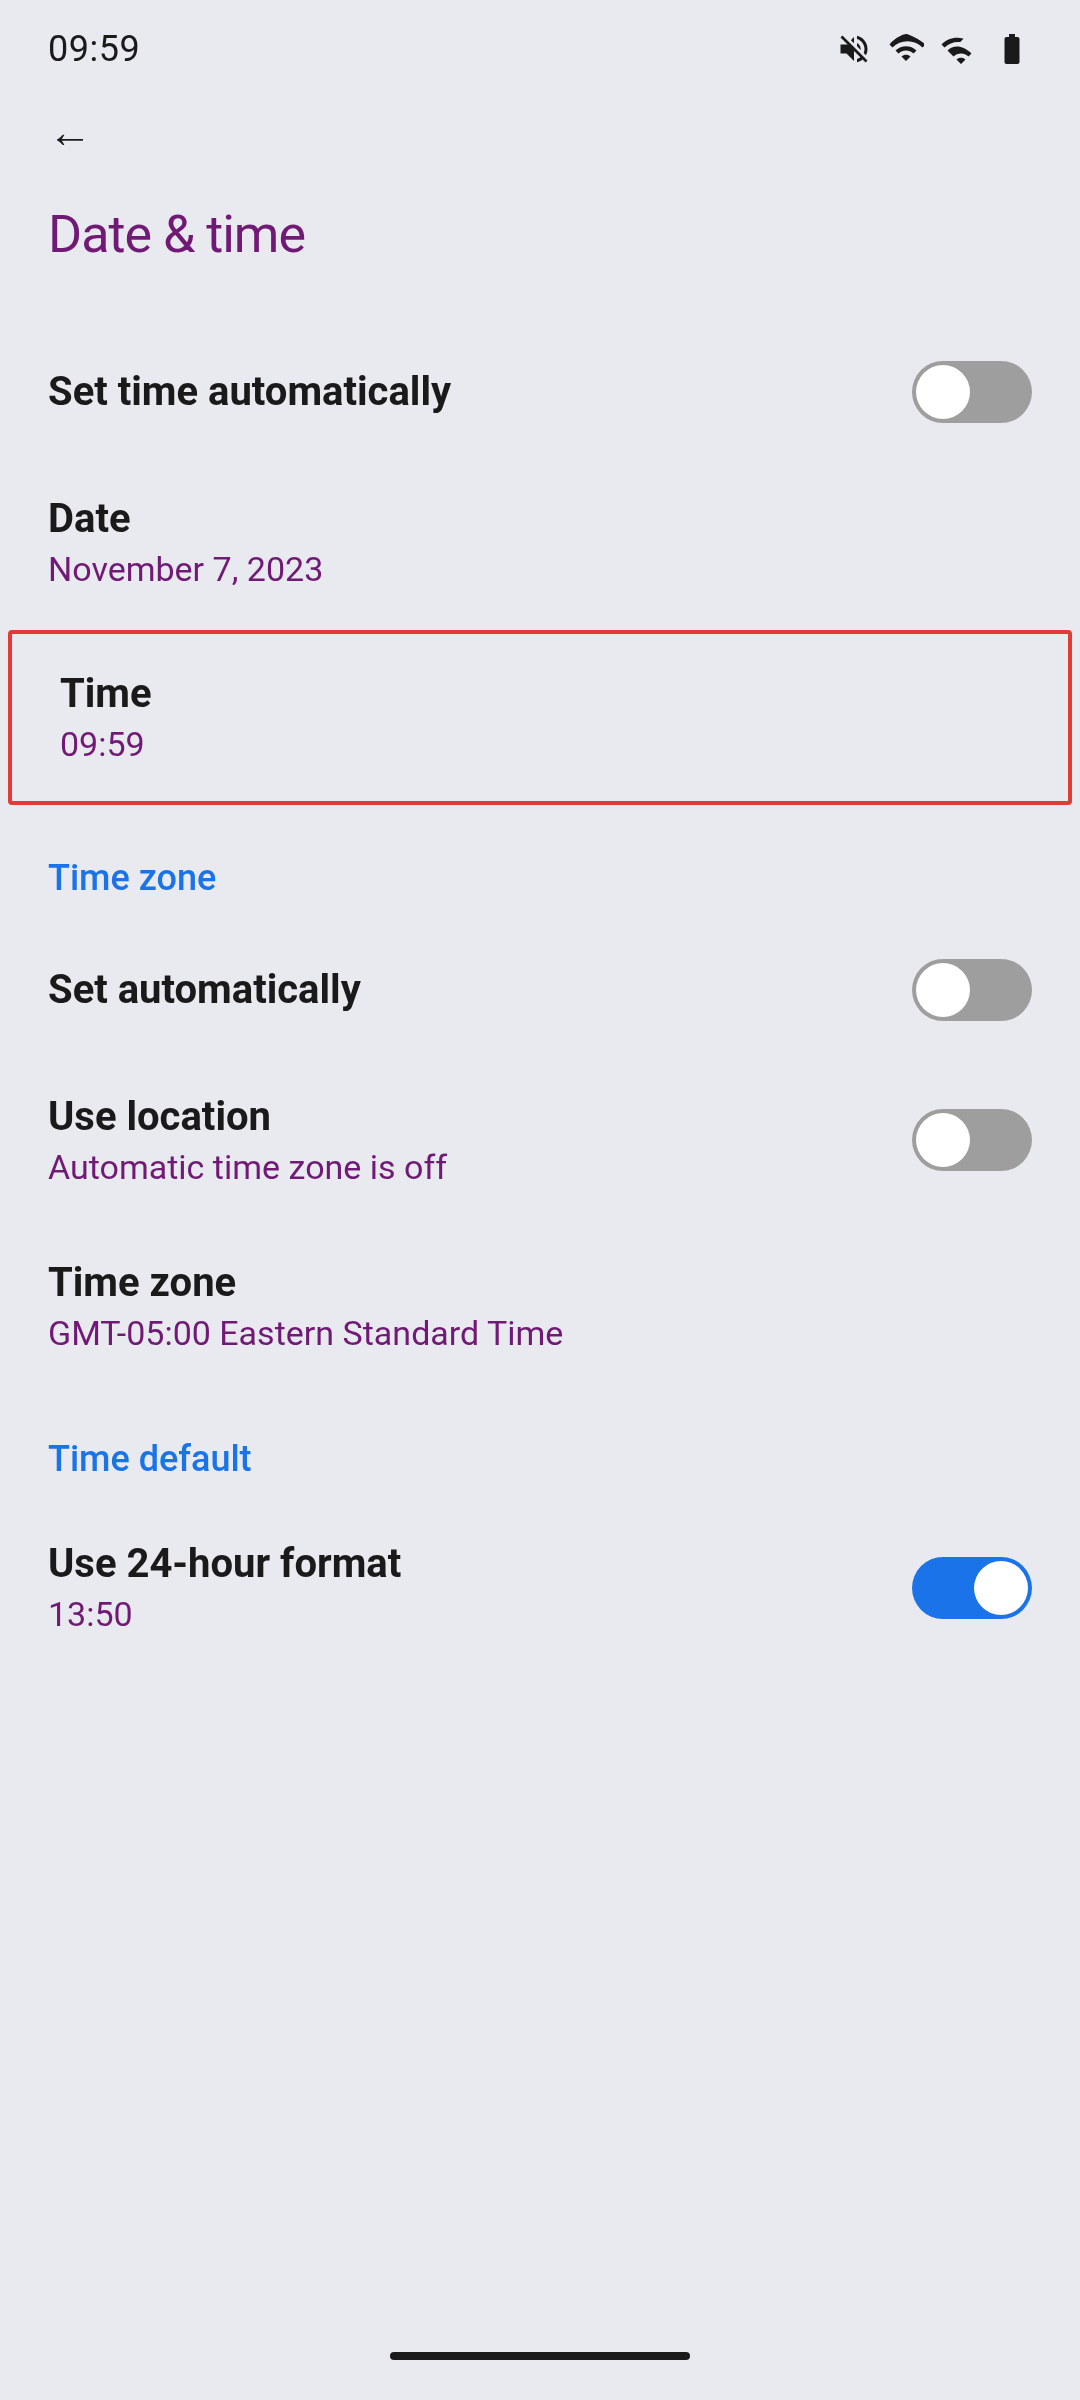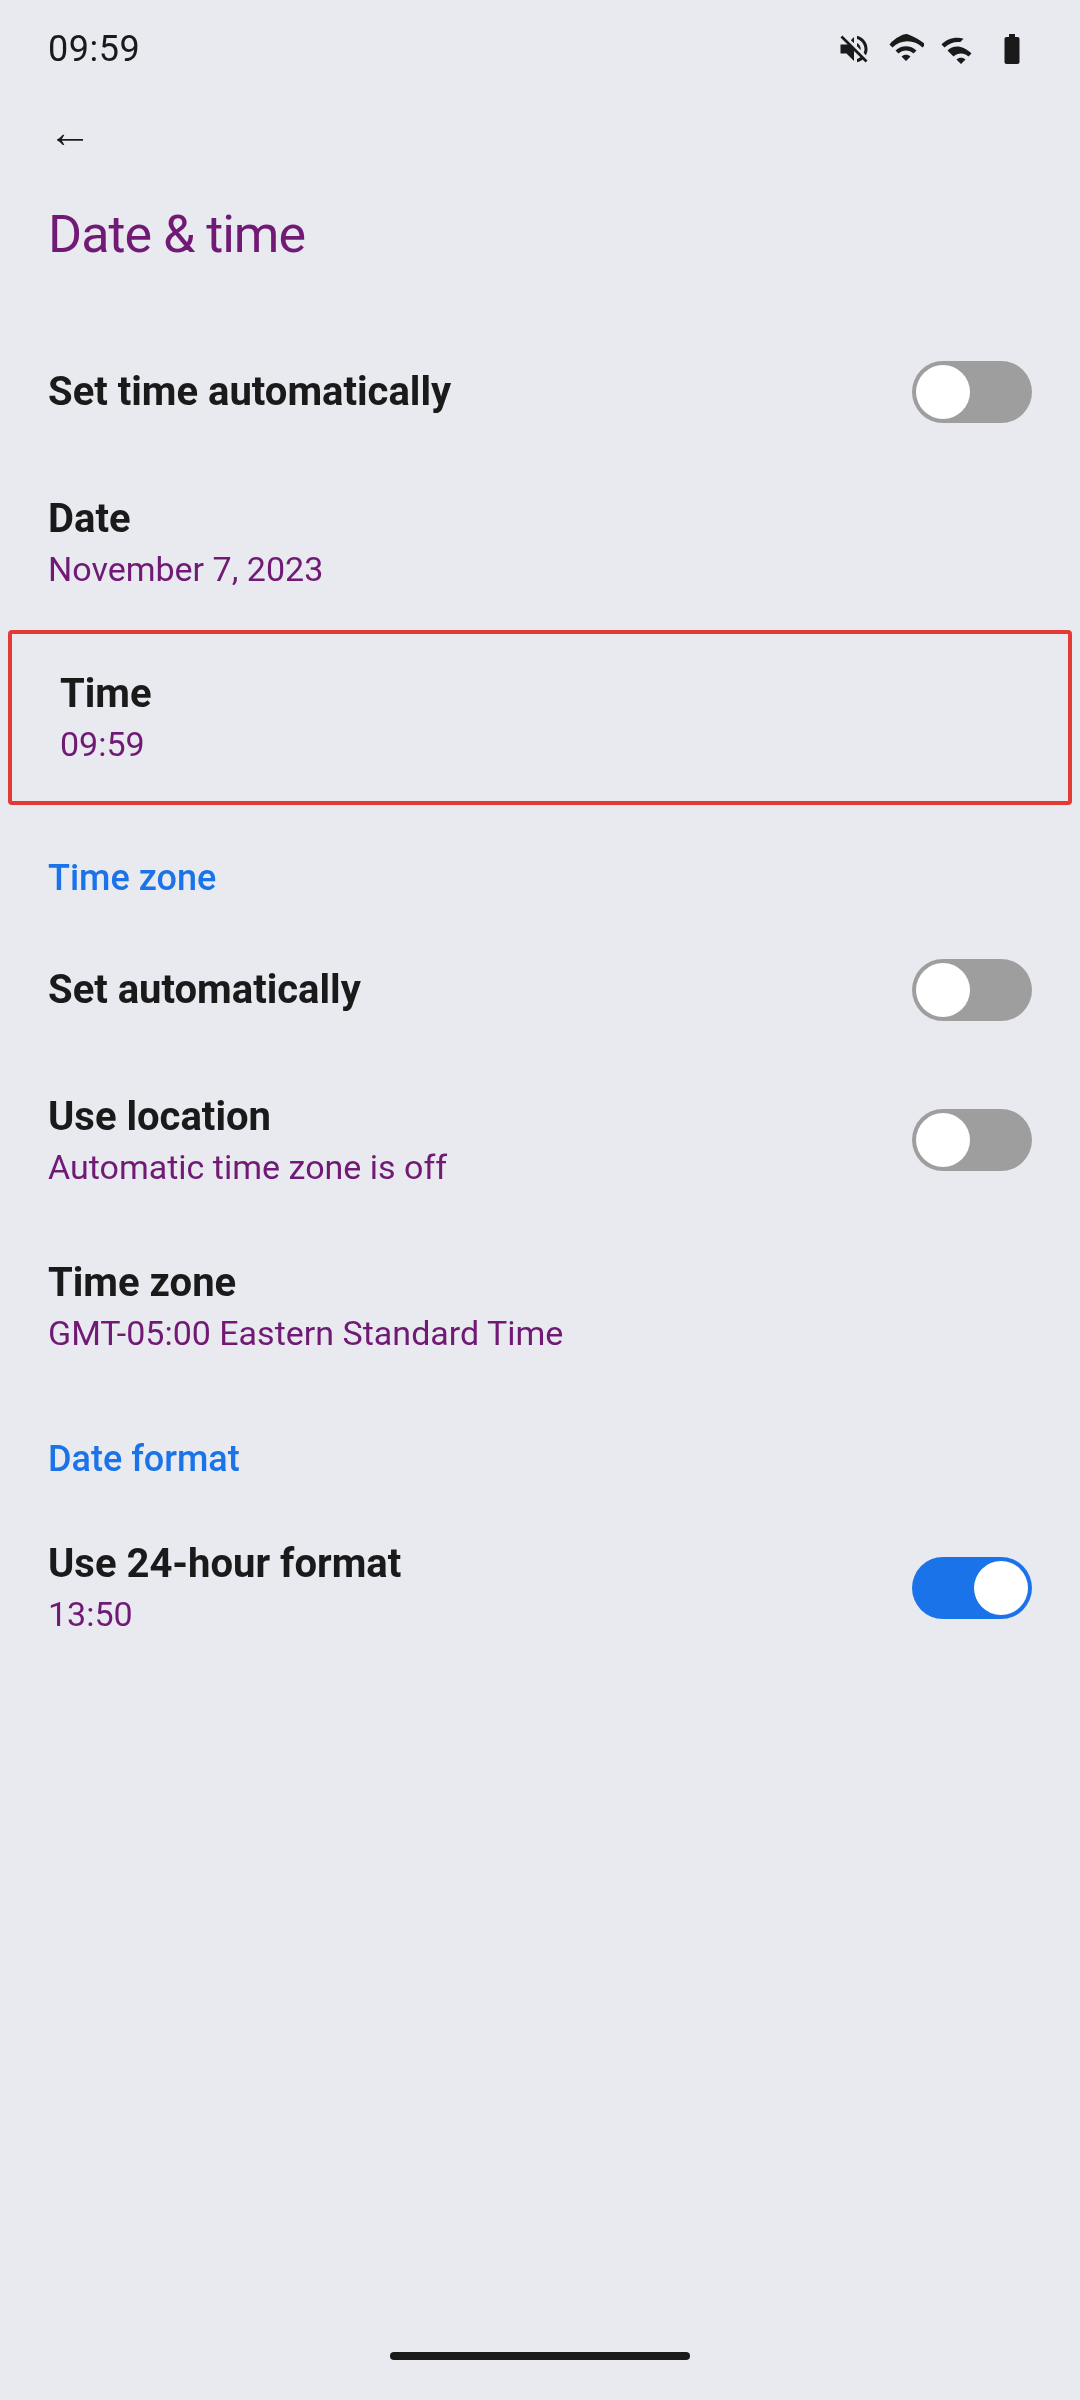--- a/index.html
+++ b/index.html
@@ -231,21 +231,21 @@
     </div>
   </div>
 
   <div class="settings-item">
     <div class="settings-item-text">
       <div class="settings-item-title">Time zone</div>
       <div class="settings-item-subtitle">GMT-05:00 Eastern Standard Time</div>
     </div>
   </div>
 
-  <div class="section-header">Date format</div>
+  <div class="section-header">Time default</div>
 
 
   <div class="settings-item">
     <div class="settings-item-text">
       <div class="settings-item-title">Use 24-hour format</div>
       <div class="settings-item-subtitle">13:50</div>
     </div>
     <div class="toggle toggle-on">
       <div class="toggle-knob"></div>
     </div>

